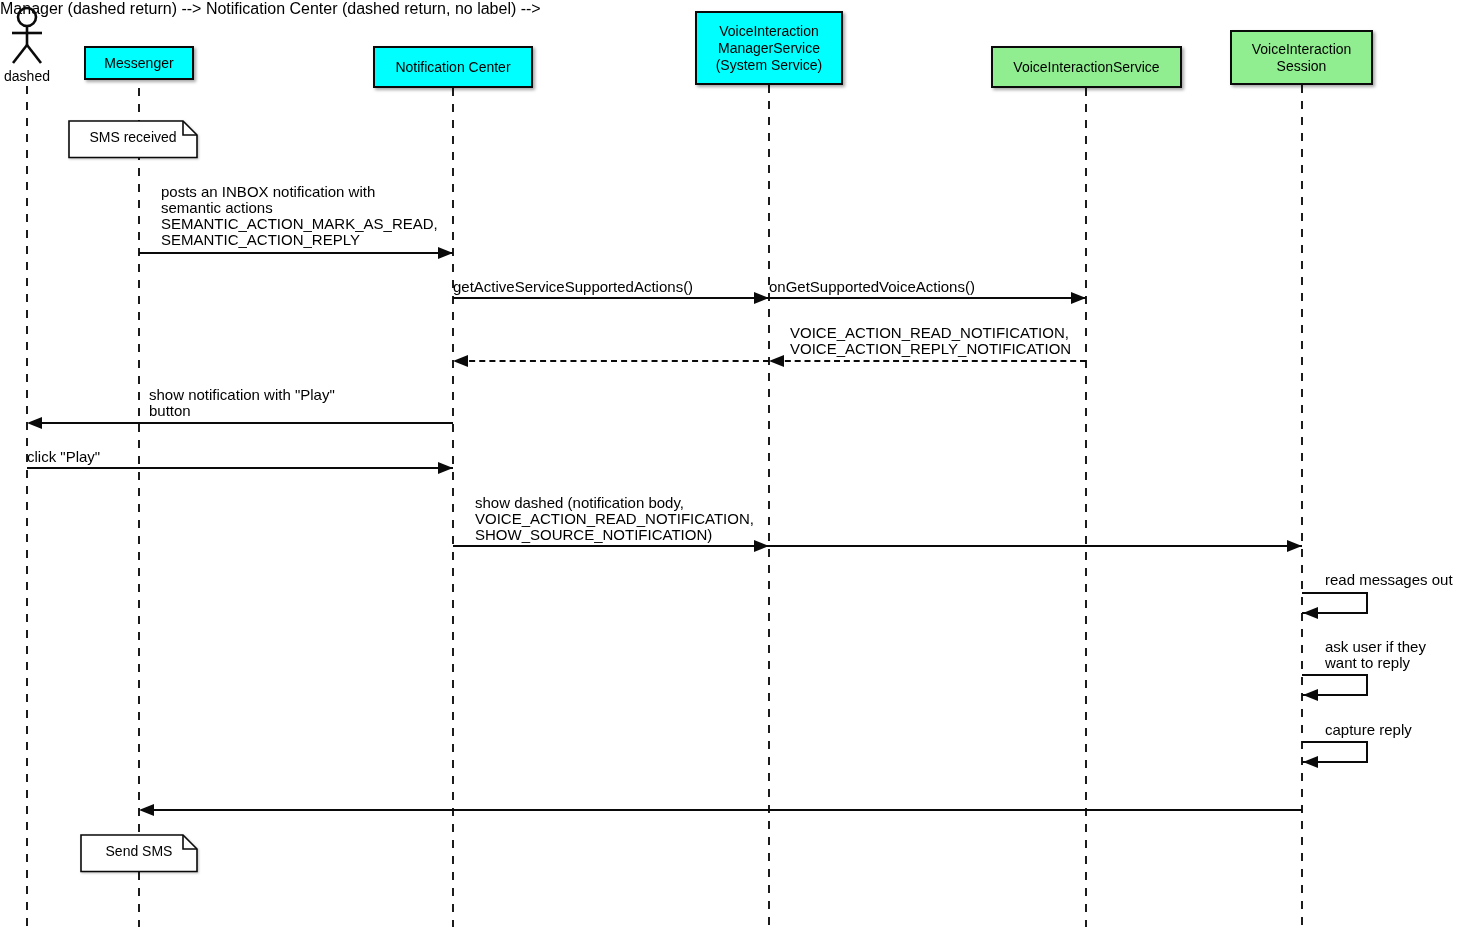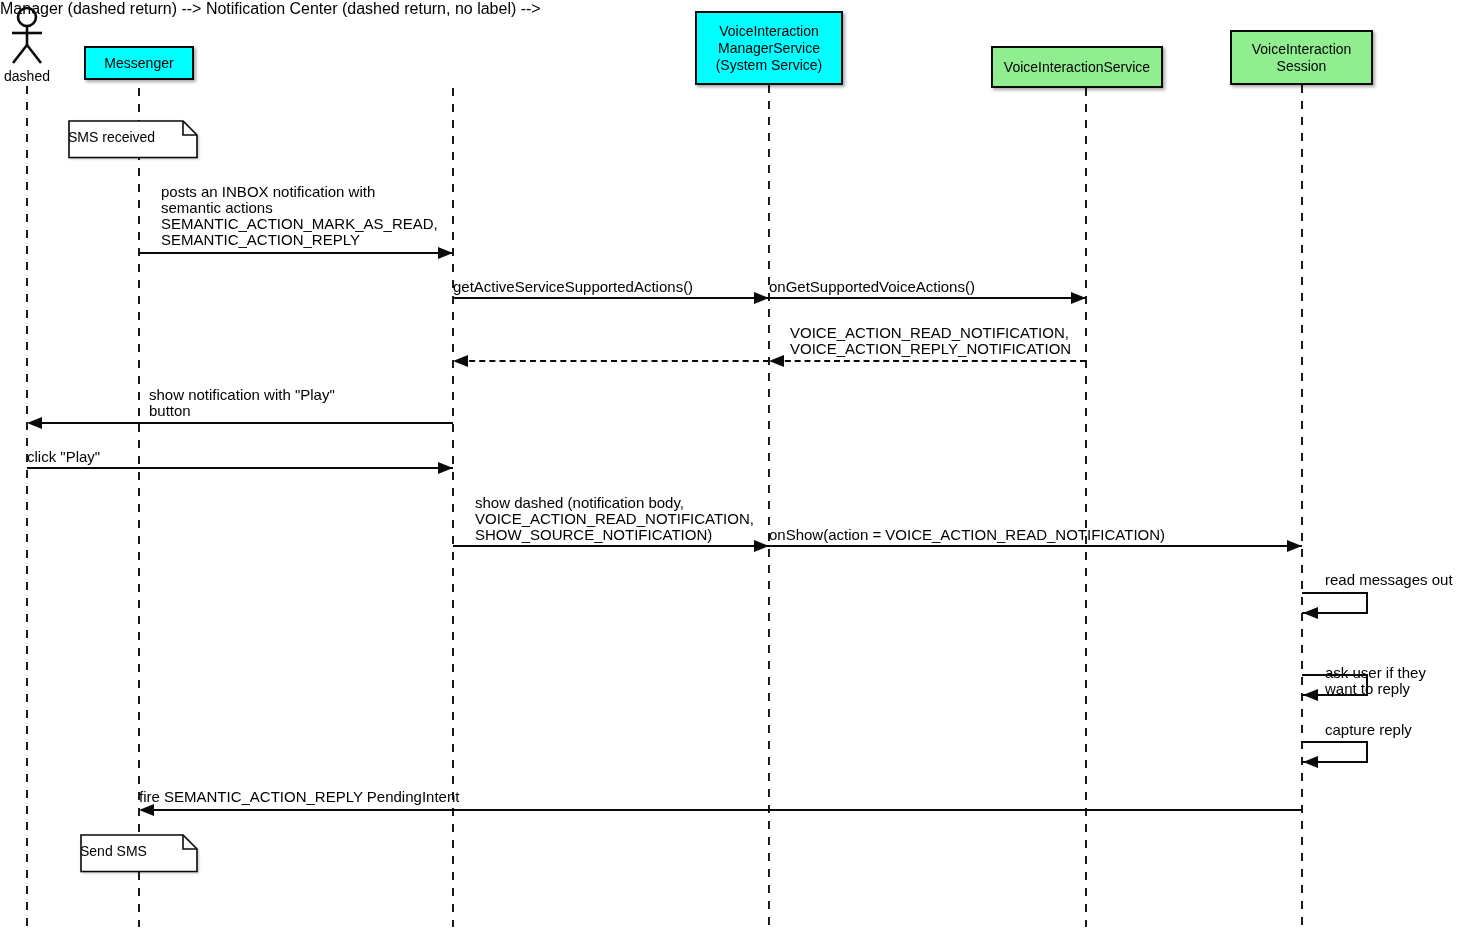--- a/index.html
+++ b/index.html
@@ -24,21 +24,21 @@
   .arr.right { border-left:15px solid #0a0a0a; }
   .arr.left  { border-right:15px solid #0a0a0a; }
   .mlabel { position:absolute; font-size:15px; line-height:16px; white-space:pre-line; }
   .center { text-align:left; }
   .selfloop {
     position:absolute; width:66px; height:22px; box-sizing:border-box;
     border:2px solid #0a0a0a; border-left:none;
   }
   .note { position:absolute; filter:drop-shadow(1.5px 1.5px 1px rgba(0,0,0,0.25)); }
   .note-label {
-    position:absolute; width:100%; font-size:14px; top:9px;
+    position:absolute; width:100%; text-align:center; font-size:14px; top:9px;
   }
   .actor-label { position:absolute; text-align:center; font-size:14px; }
 </style>
 </head>
 <body>
 
 <div id="canvas">
 
   
   <div class="lifeline" style="left:26px; top:86px; height:841px;"></div>
@@ -53,24 +53,25 @@
     <circle cx="27" cy="12" r="9" fill="none" stroke="#0a0a0a" stroke-width="2.6"></circle>
     <line x1="27" y1="21" x2="27" y2="40" stroke="#0a0a0a" stroke-width="2.6"></line>
     <line x1="12" y1="28" x2="42" y2="28" stroke="#0a0a0a" stroke-width="2.6"></line>
     <line x1="27" y1="40" x2="13" y2="58" stroke="#0a0a0a" stroke-width="2.6"></line>
     <line x1="27" y1="40" x2="41" y2="58" stroke="#0a0a0a" stroke-width="2.6"></line>
   </svg>
   <div class="actor-label" style="left:0; top:68px; width:54px;">dashed</div>
 
   
   <div class="pbox cyan" style="left:84px;  top:46px; width:110px; height:34px;">Messenger</div>
+  <div class="pbox cyan" style="left:373px; top:46px; width:160px; height:42px;">Notification Center</div>
   <div class="pbox cyan" style="left:695px; top:11px; width:148px; height:74px;">VoiceInteraction
 ManagerService
 (System Service)</div>
-  <div class="pbox green" style="left:991px; top:46px; width:172px; height:42px;">VoiceInteractionService</div>
+  <div class="pbox green" style="left:991px; top:46px; width:191px; height:42px;">VoiceInteractionService</div>
   <div class="pbox green" style="left:1230px; top:30px; width:143px; height:55px;">VoiceInteraction
 Session</div>
 
   
   <div class="note" style="left:68px; top:120px; width:130px; height:39px;">
     <svg width="130" height="39">
       <path d="M1,1 H115 L129,15 V37.5 H1 Z" fill="#ffffff" stroke="#0a0a0a" stroke-width="1.6"></path>
       <path d="M115,1 V15 H129" fill="none" stroke="#0a0a0a" stroke-width="1.6"></path>
     </svg>
     <div class="note-label">SMS received</div>
@@ -116,42 +117,40 @@
   <div class="arr right" style="left:438px; top:462px;"></div>
 
   
   <div class="mlabel" style="left:475px; top:495px;">show dashed (notification body,
 VOICE_ACTION_READ_NOTIFICATION,
 SHOW_SOURCE_NOTIFICATION)</div>
   <div class="mline" style="left:453px; top:545px; width:316px;"></div>
   <div class="arr right" style="left:754px; top:540px;"></div>
 
   
-  <div class="mlabel center" style="left:769px; top:527px; width:533px;">onShow(action = VOICE_ACTION_READ_NOTIFICATION)</div>
   <div class="mline" style="left:769px; top:545px; width:533px;"></div>
   <div class="arr right" style="left:1287px; top:540px;"></div>
 
   
   <div class="mlabel" style="left:1325px; top:572px;">read messages out</div>
   <div class="selfloop" style="left:1302px; top:592px;"></div>
   <div class="arr left" style="left:1303px; top:607px;"></div>
 
   
-  <div class="mlabel" style="left:1325px; top:665px;">ask user if they
+  <div class="mlabel" style="left:1325px; top:639px;">ask user if they
 want to reply</div>
   <div class="selfloop" style="left:1302px; top:674px;"></div>
   <div class="arr left" style="left:1303px; top:689px;"></div>
 
   
   <div class="mlabel" style="left:1325px; top:722px;">capture reply</div>
   <div class="selfloop" style="left:1302px; top:741px;"></div>
   <div class="arr left" style="left:1303px; top:756px;"></div>
 
   
-  <div class="mlabel center" style="left:139px; top:789px; width:1163px;">fire SEMANTIC_ACTION_REPLY PendingIntent</div>
   <div class="mline" style="left:145px; top:809px; width:1157px;"></div>
   <div class="arr left" style="left:139px; top:804px;"></div>
 
   
   <div class="note" style="left:80px; top:834px; width:118px; height:39px;">
     <svg width="118" height="39">
       <path d="M1,1 H103 L117,15 V37.5 H1 Z" fill="#ffffff" stroke="#0a0a0a" stroke-width="1.6"></path>
       <path d="M103,1 V15 H117" fill="none" stroke="#0a0a0a" stroke-width="1.6"></path>
     </svg>
     <div class="note-label">Send SMS</div>

